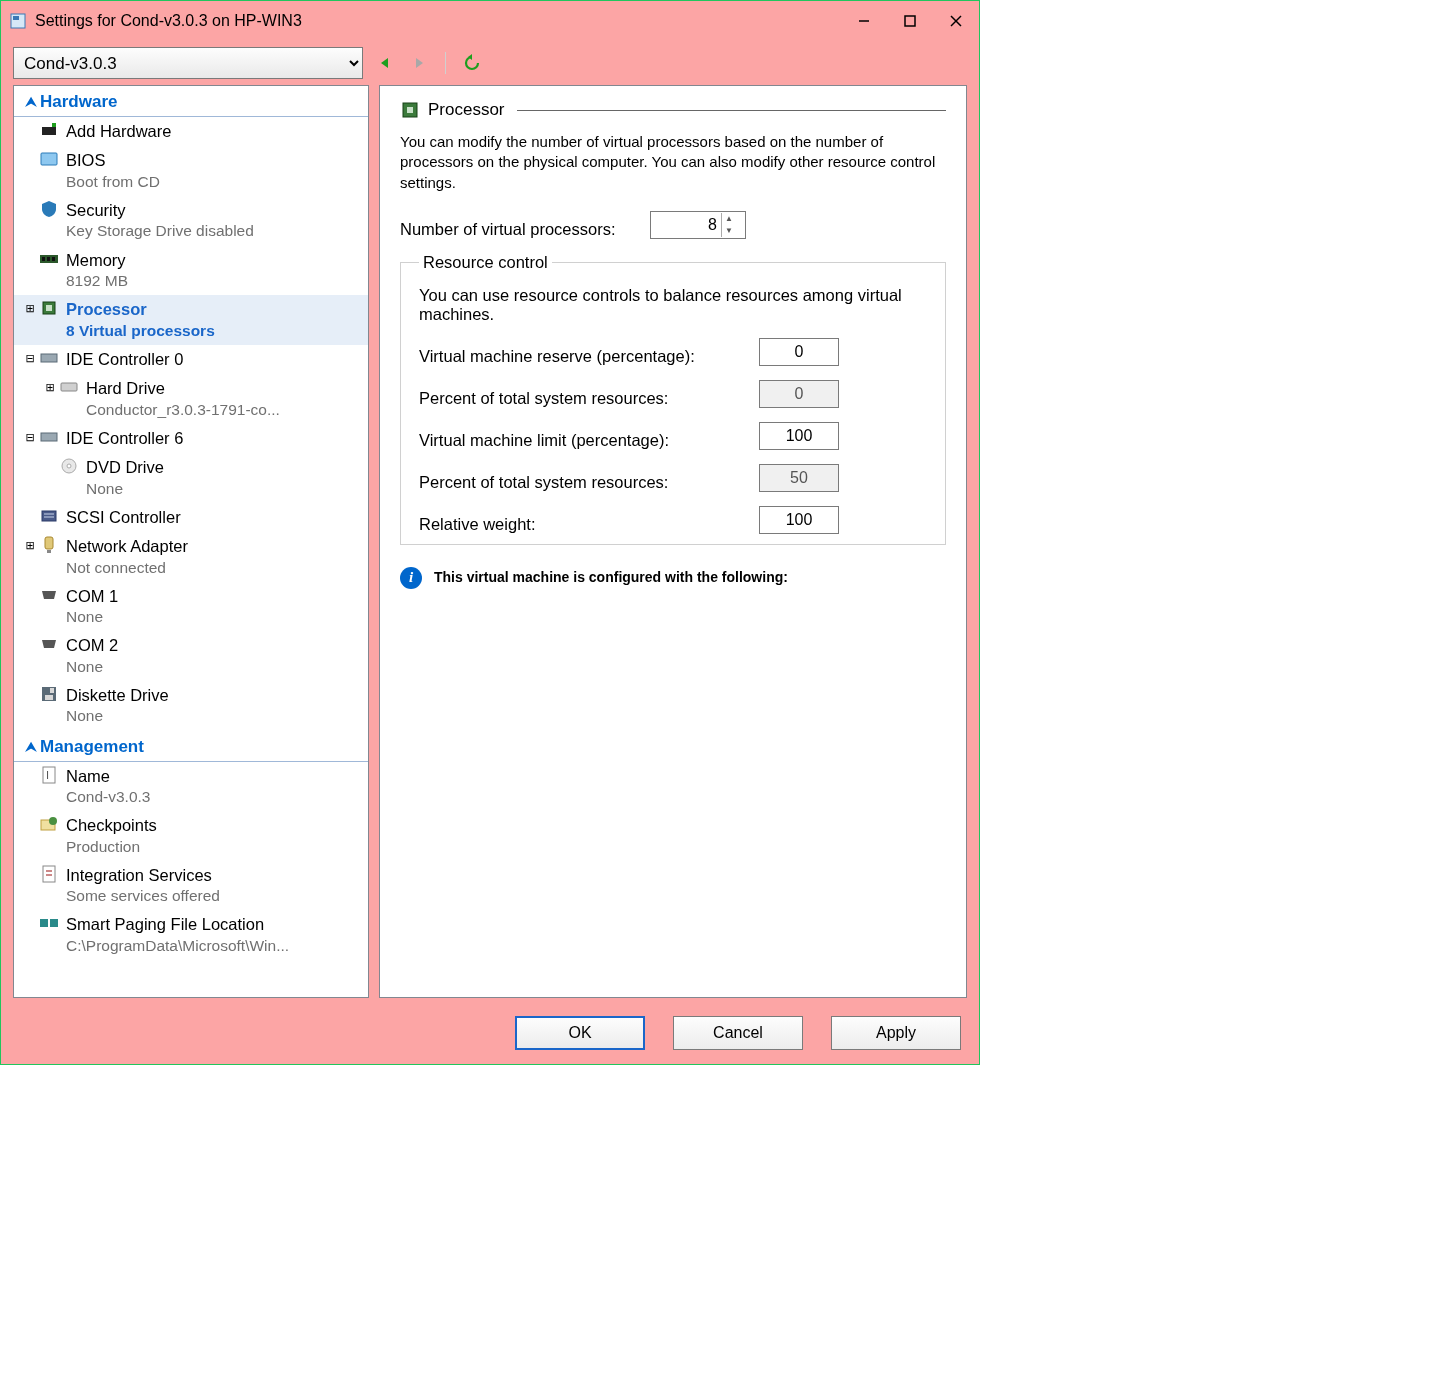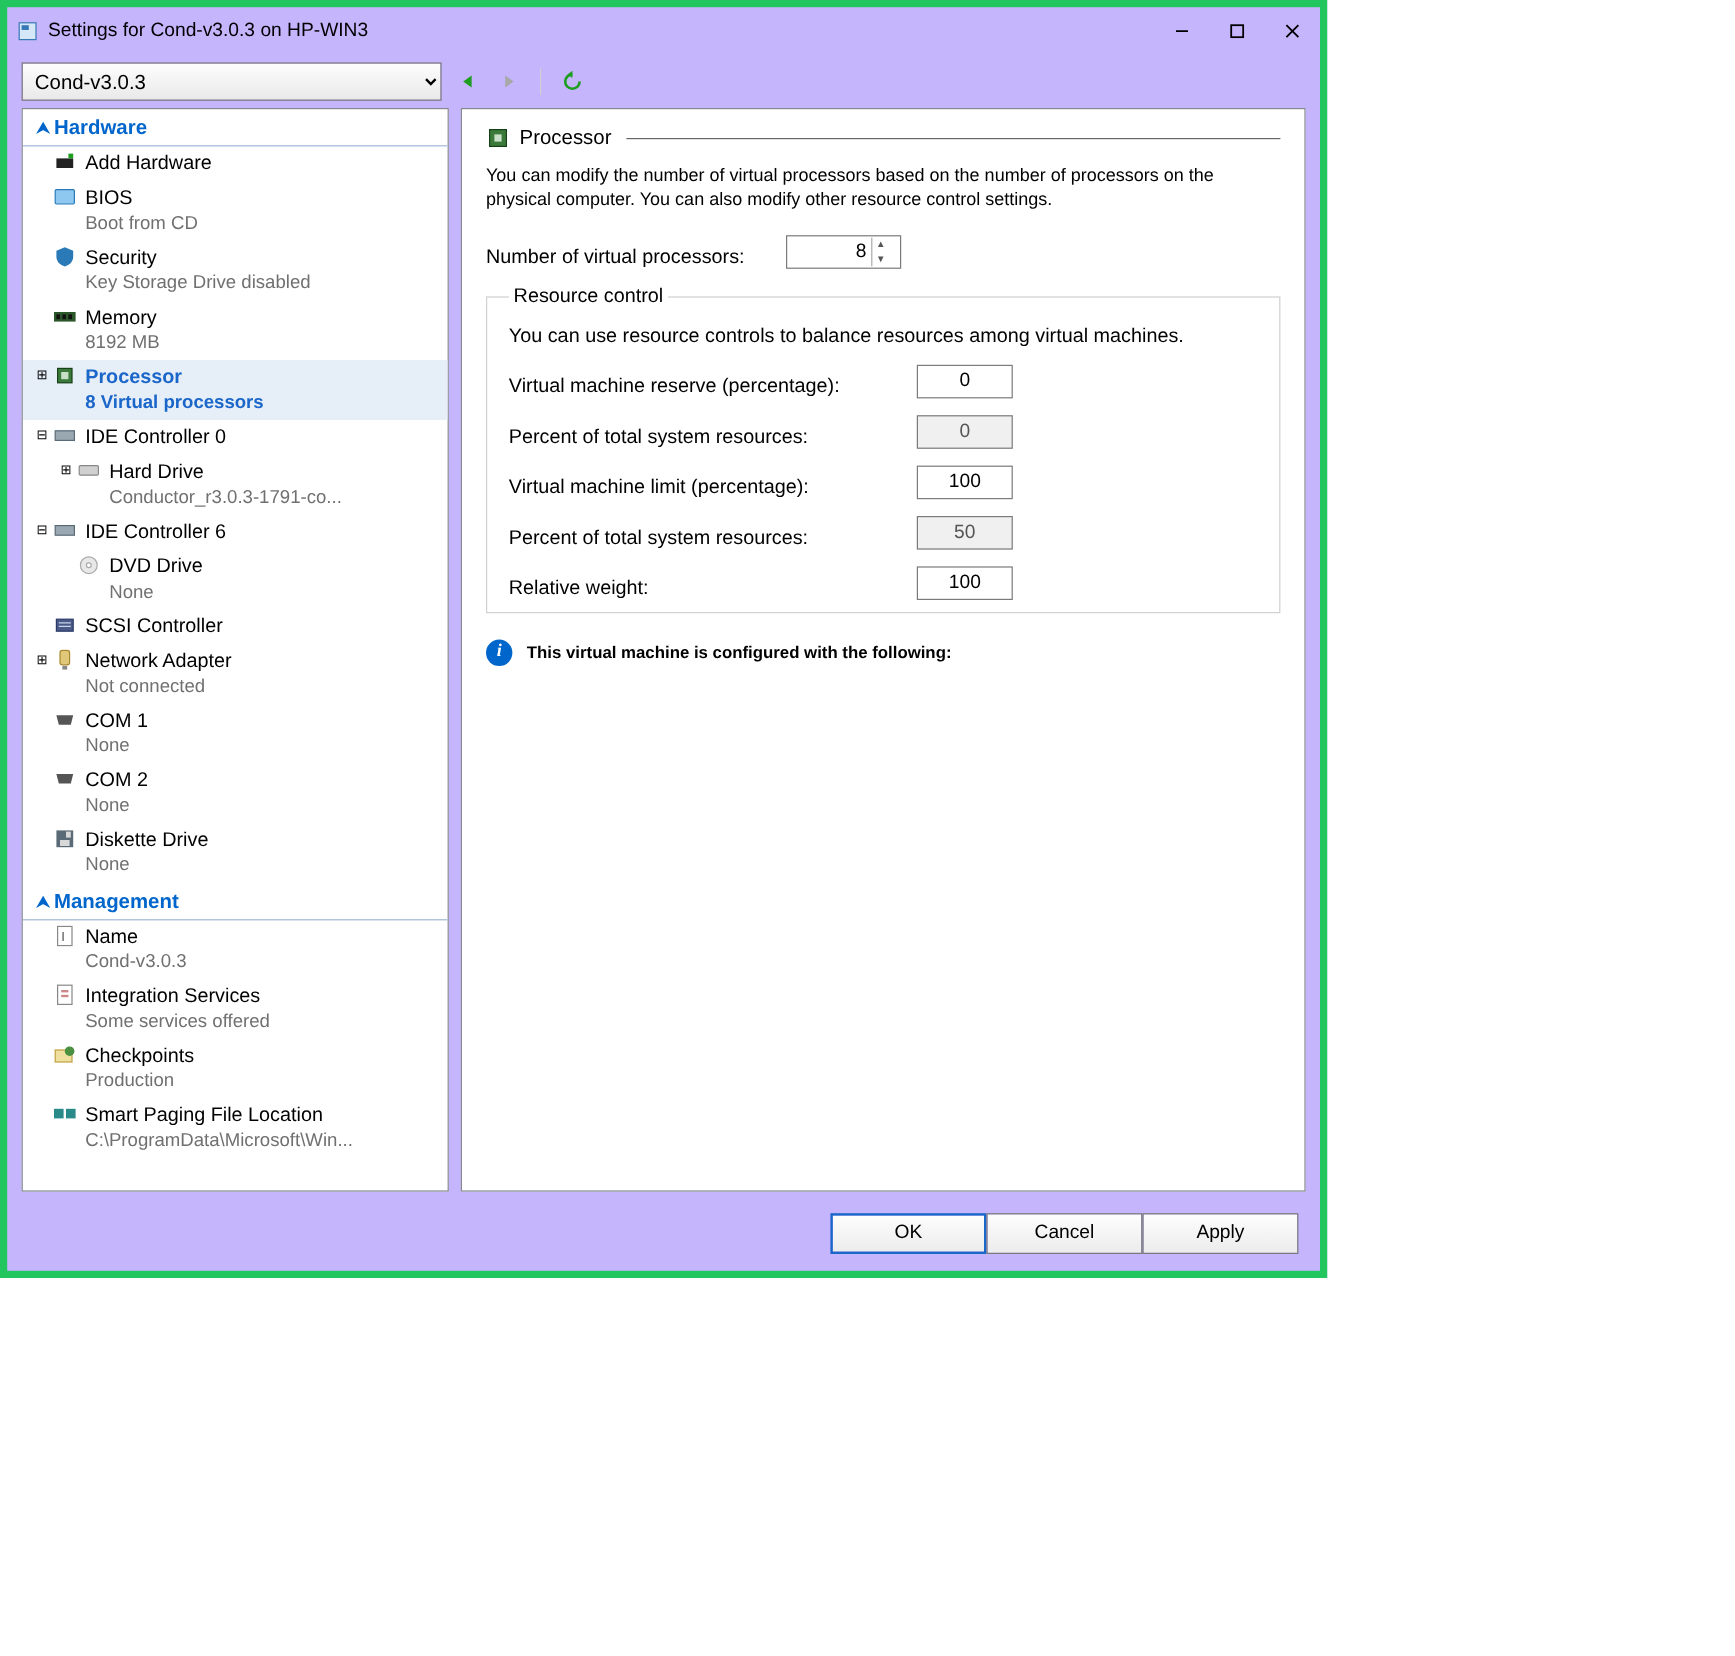--- a/index.html
+++ b/index.html
@@ -1,17 +1,17 @@
 <!DOCTYPE html>
 <html><head>
 <meta charset="utf-8">
 <style>
   * { box-sizing: border-box; margin: 0; padding: 0; font-family: "Segoe UI", Tahoma, sans-serif; }
   html, body { height: 100%; background: #fff; }
-  .window { width: 1106px; height: 1065px; border: 6px solid #22c55e; display: flex; flex-direction: column; background: #c4b5fd; }
+  .window { width: 980px; height: 1065px; border: 1px solid #22c55e; display: flex; flex-direction: column; background: #fca5a5; }
   .titlebar { display: flex; align-items: center; height: 40px; padding: 0 0 0 8px; }
   .titlebar .title { font-size: 16px; margin-left: 8px; flex: 1; }
   .titlebar .sysbtn { width: 46px; height: 40px; display: flex; align-items: center; justify-content: center; cursor: default; }
   .toolbar { display: flex; align-items: center; padding: 6px 12px; gap: 10px; }
   .toolbar select.vm-select { width: 350px; height: 32px; font-size: 17px; padding: 2px 6px; border: 1px solid #7a7a7a; background: linear-gradient(#fdfdfd,#e9e9e9); }
   .toolbar .tbtn { width: 24px; height: 24px; display:flex; align-items:center; justify-content:center; }
   .toolbar .sep { width:1px; height:22px; background:#d0d0d0; margin:0 4px; }
   .body { flex: 1; display: flex; gap: 10px; padding: 0 12px 8px 12px; min-height:0; }
   .nav { width: 356px; border: 1px solid #828790; background: #fff; display:flex; position:relative; }
   .nav-scroll { overflow-y: auto; flex:1; padding-bottom:4px; }
@@ -39,21 +39,21 @@
   .row .spin div { font-size:8px; line-height:1; padding:2px 3px; color:#555; }
   fieldset.rc { border:1px solid #d0d0d0; padding: 10px 18px 10px 18px; margin-bottom:18px; }
   fieldset.rc legend { font-size:16.5px; padding:0 4px; }
   .rc .row label.lbl { width:340px; }
   .rc .row .val { width:80px; height:28px; border:1px solid #7a7a7a; text-align:center; font-size:16px; background:#fff; }
   .rc .row .val.ro { background:#f0f0f0; color:#555; }
   .info { display:flex; align-items:flex-start; gap:12px; margin-top:4px; }
   .info-icon { width:22px; height:22px; border-radius:50%; background:#0066cc; color:#fff; display:flex; align-items:center; justify-content:center; font-family:Georgia,serif; font-style:italic; font-weight:bold; font-size:15px; flex:none;}
   .info-text { font-size:14px; line-height:1.45;font-weight:bold; }
   .info-detail { margin-left:34px; margin-top:10px; font-size:16.5px; line-height:1.45; }
-  .footer { display:flex; justify-content:flex-end; gap:0; padding: 10px 18px 14px 0; align-items: flex-end; }
+  .footer { display:flex; justify-content:flex-end; gap:28px; padding: 10px 18px 14px 0; align-items: flex-end; }
   .footer button { width:130px; height:34px; font-size:16px; border:1px solid #7a7a7a; background:linear-gradient(#fdfdfd,#ececec); cursor:default;}
   .footer button.primary { border:2px solid #1a66c9; }
   
   svg { display:block; }
 </style>
 </head>
 <body>
 
 <div class="window">
 
@@ -317,43 +317,43 @@
             </span>
           <div class="labels">
               <span>Name</span>
               <span class="sub">Cond-v3.0.3</span>
             </div>
         </div>
 
         <div class="item">
           <span class="tree-exp"></span>
           <span class="icon">
+              <svg width="18" height="16">
+                <rect x="1" y="4" width="14" height="10" fill="#f0e0a0" stroke="#c0a040"></rect>
+                <circle cx="13" cy="5" r="4" fill="#4a9040"></circle>
+              </svg>
+            </span>
+          <div class="labels">
+              <span>Checkpoints</span>
+              <span class="sub">Production</span>
+            </div>
+        </div>
+
+        <div class="item">
+          <span class="tree-exp"></span>
+          <span class="icon">
               <svg width="16" height="18">
                 <rect x="2" y="1" width="12" height="16" fill="#fff" stroke="#888"></rect>
                 <rect x="5" y="5" width="6" height="2" fill="#c88"></rect>
                 <rect x="5" y="9" width="6" height="2" fill="#c88"></rect>
               </svg>
             </span>
           <div class="labels">
               <span>Integration Services</span>
               <span class="sub">Some services offered</span>
-            </div>
-        </div>
-
-        <div class="item">
-          <span class="tree-exp"></span>
-          <span class="icon">
-              <svg width="18" height="16">
-                <rect x="1" y="4" width="14" height="10" fill="#f0e0a0" stroke="#c0a040"></rect>
-                <circle cx="13" cy="5" r="4" fill="#4a9040"></circle>
-              </svg>
-            </span>
-          <div class="labels">
-              <span>Checkpoints</span>
-              <span class="sub">Production</span>
             </div>
         </div>
 
         <div class="item">
           <span class="tree-exp"></span>
           <span class="icon">
               <svg width="20" height="14">
                 <rect x="1" y="3" width="8" height="8" fill="#2a8a8a"></rect>
                 <rect x="11" y="3" width="8" height="8" fill="#2a8a8a"></rect>
               </svg>

